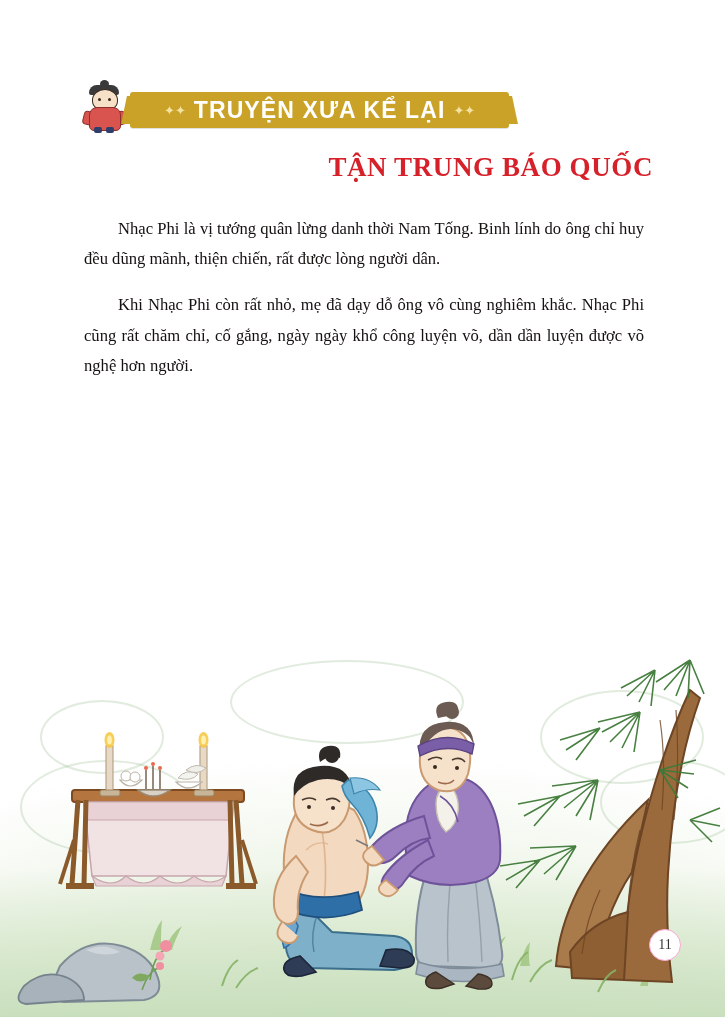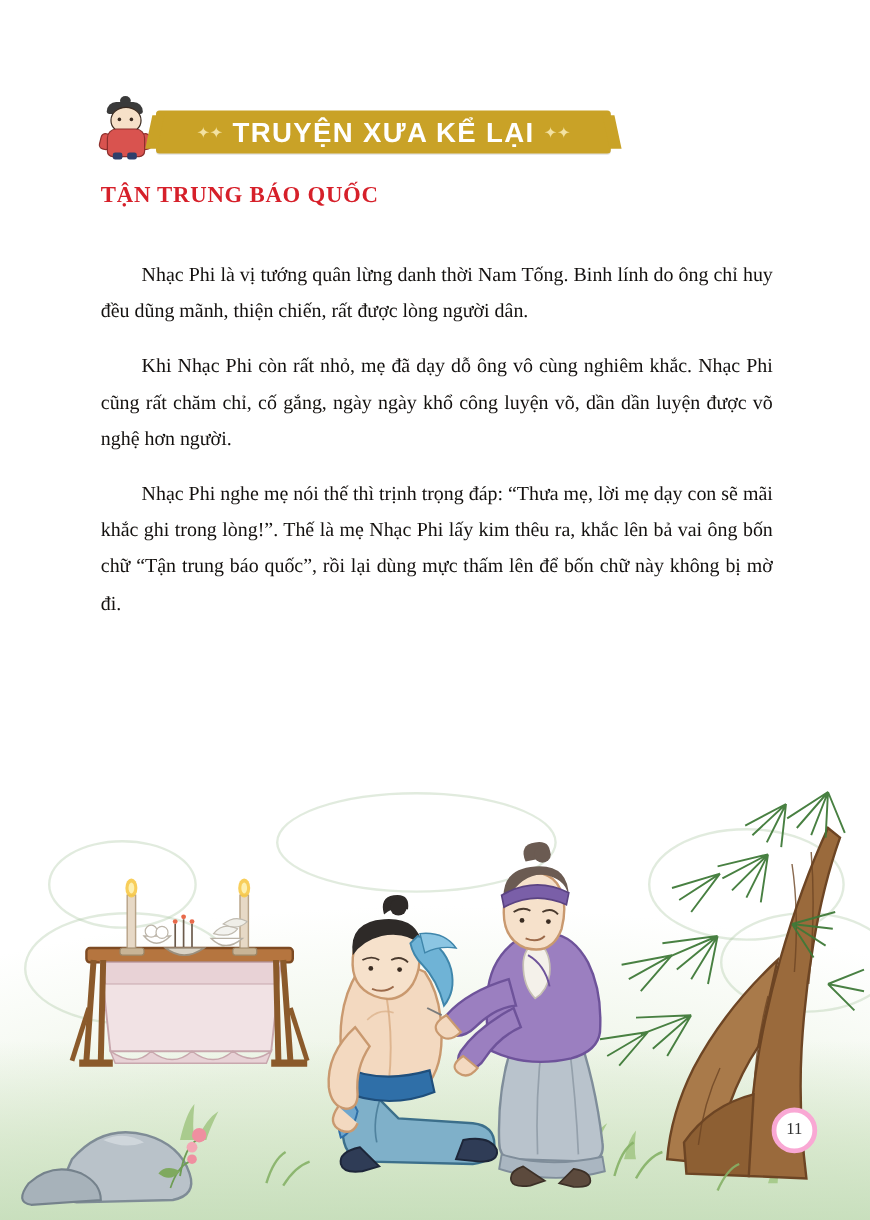--- a/index.html
+++ b/index.html
@@ -138,25 +138,25 @@
   }
   .ribbon::before { left: -6px; transform: skewX(-12deg); }
   .ribbon::after  { right: -6px; transform: skewX(12deg); }
 
   
   .title {
     position: absolute;
     left: 84px;
     right: 72px;
     top: 152px;
-    text-align: left;
+    text-align: right;
     color: #d6202a;
     font-family: "Liberation Serif", serif;
     font-weight: bold;
-    font-size: 19px;
+    font-size: 27px;
     letter-spacing: 0.6px;
   }
 
   
   .article {
     position: absolute;
     left: 84px;
     width: 560px;
     top: 198px;
     font-size: 16.6px;
@@ -177,21 +177,21 @@
     height: 367px;
   }
 
   .page-number {
     position: absolute;
     right: 44px;
     bottom: 56px;
     width: 30px; height: 30px;
     border-radius: 50%;
     background: #ffffff;
-    border: 4px solid #f9a8d4;
+    border: 1px solid #f9a8d4;
     display: flex; align-items: center; justify-content: center;
     font-family: "Liberation Serif", serif;
     font-size: 14px;
     color: #333;
   }
 </style>
 </head>
 <body>
 
 <div class="page">
@@ -224,21 +224,20 @@
       <span class="ribbon-text">TRUYỆN XƯA KỂ LẠI</span>
       <span class="deco">✦✦</span>
     </div>
   </div>
 
   <div class="title">TẬN TRUNG BÁO QUỐC</div>
 
   <div class="article">
     <p>Nhạc Phi là vị tướng quân lừng danh thời Nam Tống. Binh lính do ông chỉ huy đều dũng mãnh, thiện chiến, rất được lòng người dân.</p>
     <p>Khi Nhạc Phi còn rất nhỏ, mẹ đã dạy dỗ ông vô cùng nghiêm khắc. Nhạc Phi cũng rất chăm chỉ, cố gắng, ngày ngày khổ công luyện võ, dần dần luyện được võ nghệ hơn người.</p>
-    <p>Nhạc Phi nghe mẹ nói thế thì trịnh trọng đáp: “Thưa mẹ, lời mẹ dạy con sẽ mãi khắc ghi trong lòng!”. Thế là mẹ Nhạc Phi lấy kim thêu ra, khắc lên bả vai ông bốn chữ “Tận trung báo quốc”, rồi lại dùng mực thấm lên để bốn chữ này không bị mờ đi.</p>
   </div>
 
   <div class="illo">
     <svg viewBox="0 0 725 367" width="725" height="367" xmlns="http://www.w3.org/2000/svg" aria-hidden="true">
 
       <g fill="#9ec47e" opacity="0.8">
         <path d="M150 300 q5 -22 12 -30 q-2 20 0 30 z"></path>
         <path d="M164 300 q8 -18 18 -24 q-8 16 -10 24 z"></path>
         <path d="M470 310 q6 -24 14 -32 q-3 22 -1 32 z"></path>
         <path d="M486 312 q10 -20 20 -26 q-10 18 -12 26 z"></path>

